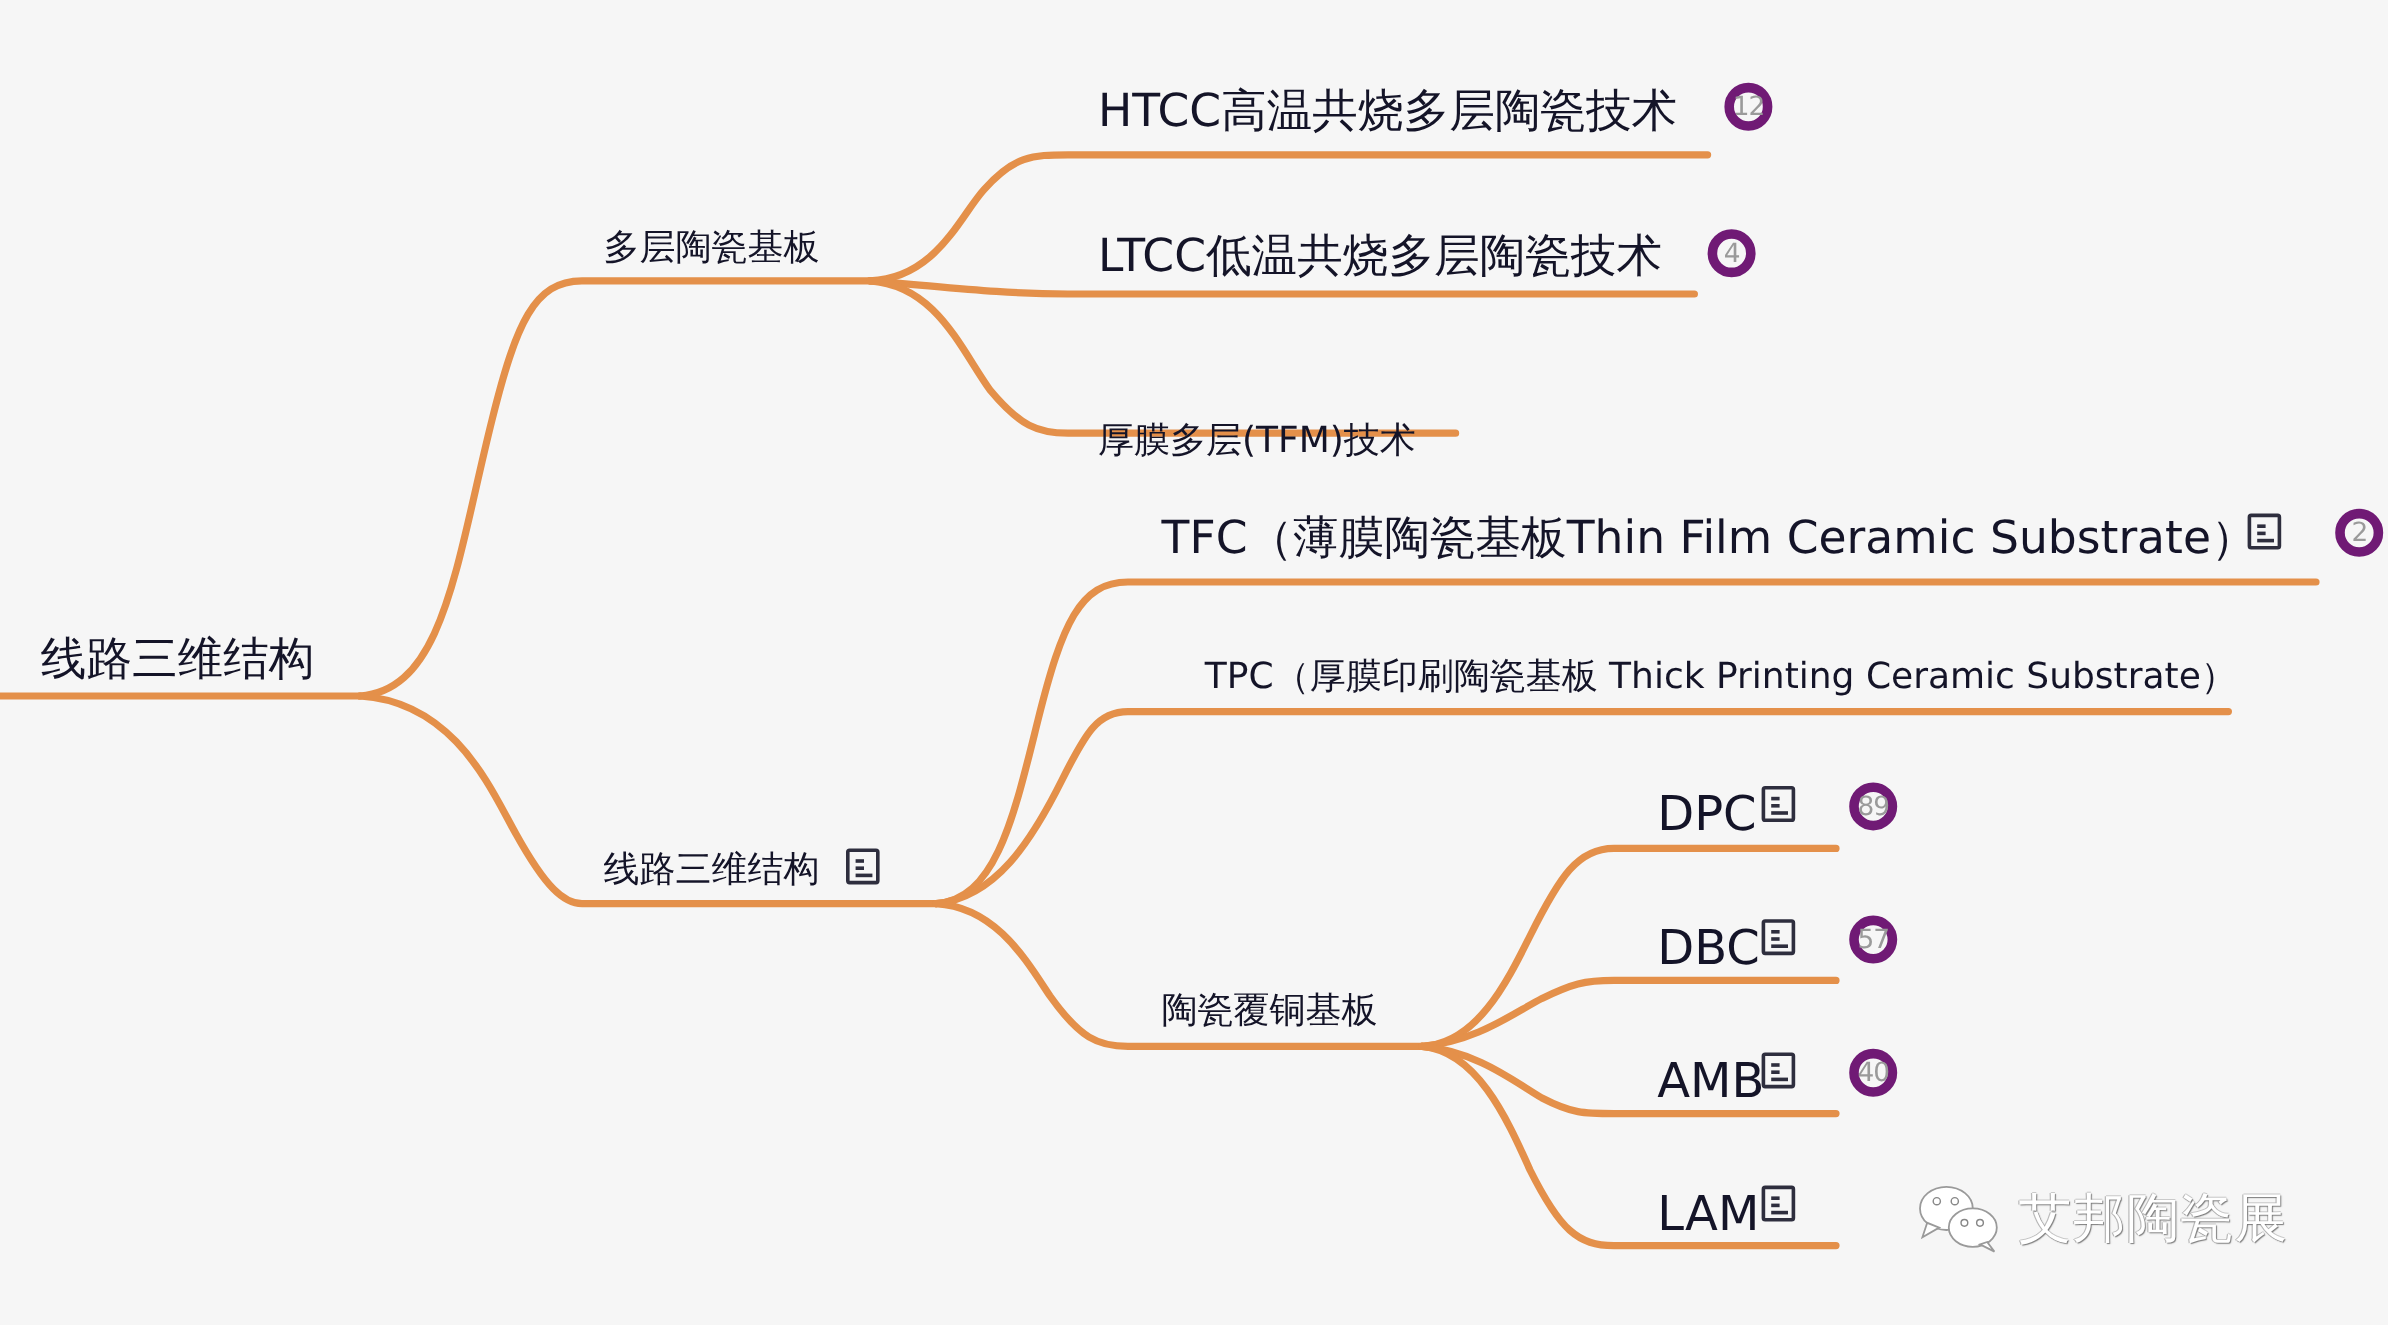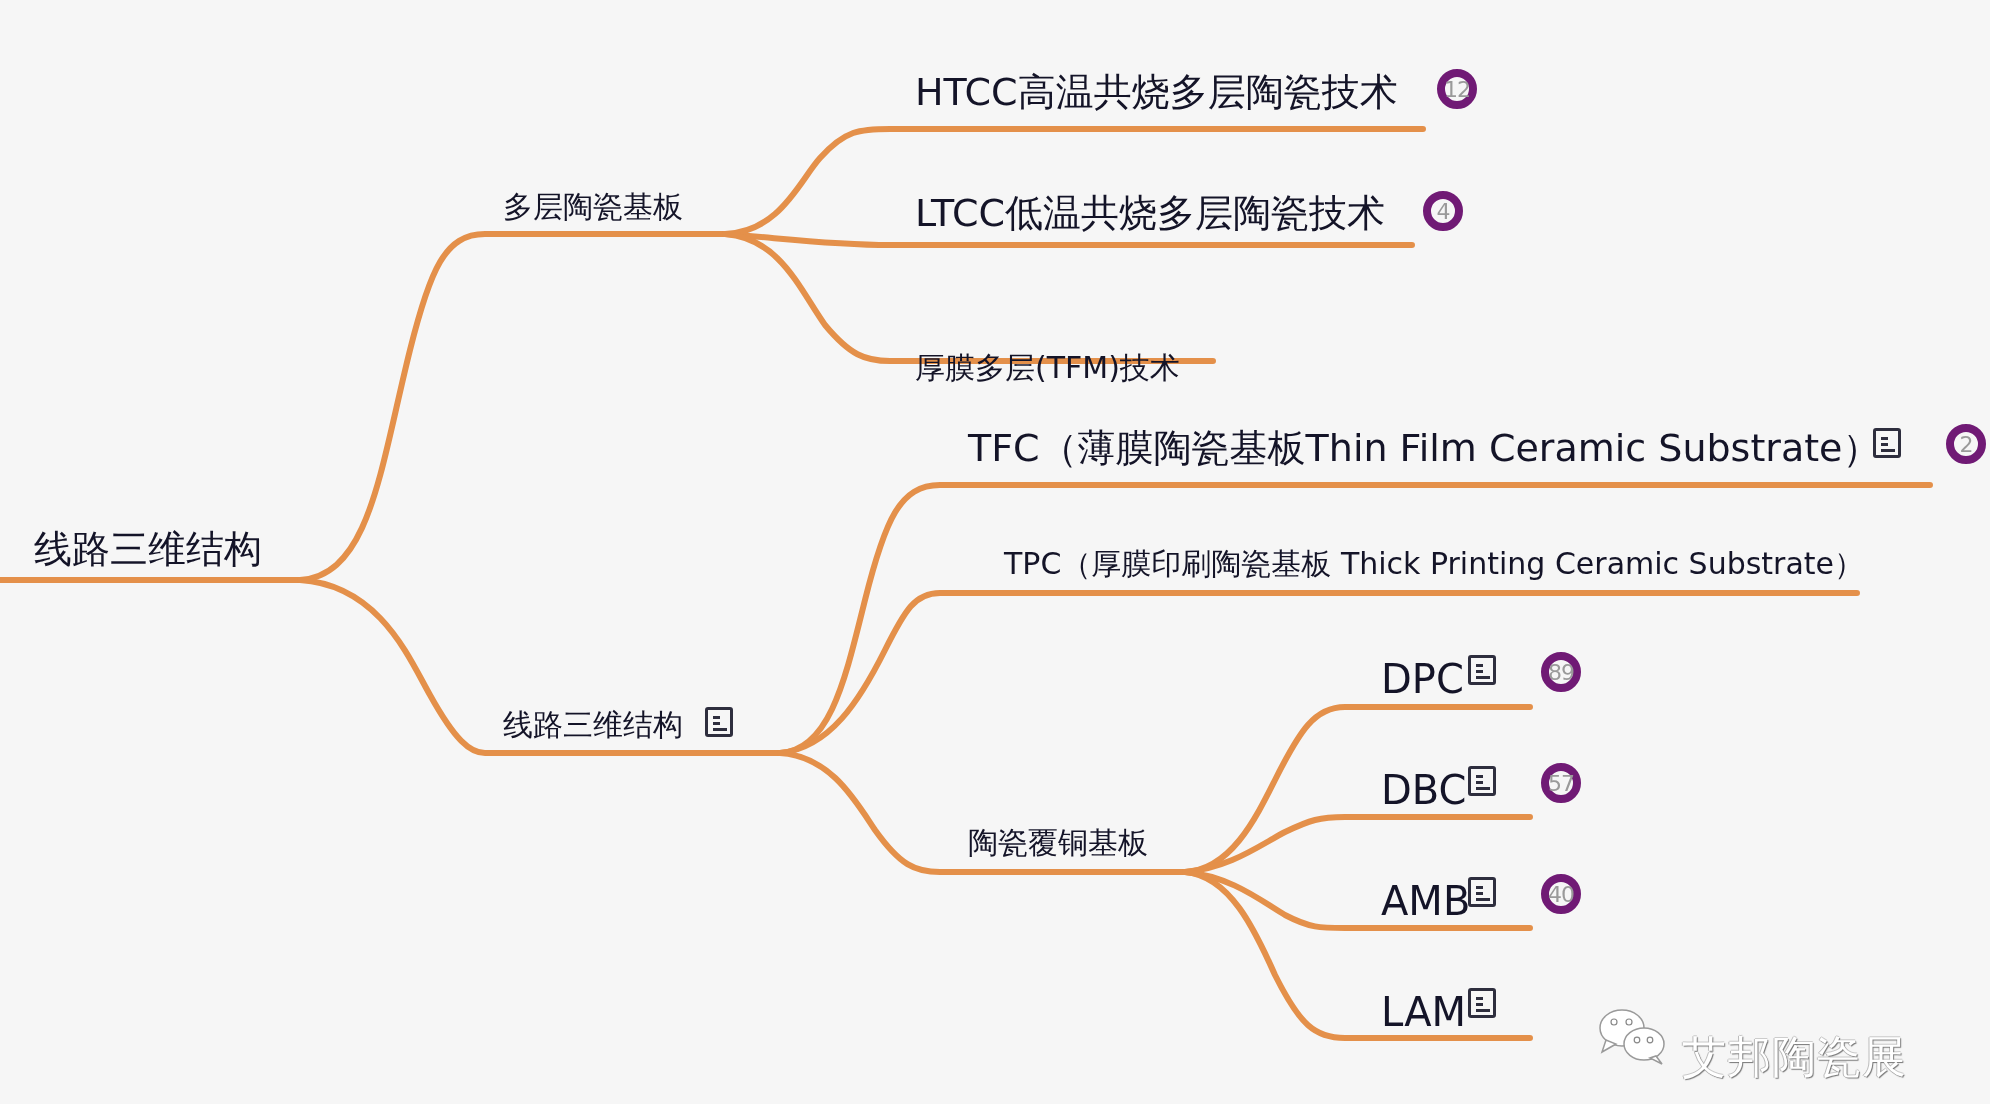--- a/index.html
+++ b/index.html
@@ -48,21 +48,20 @@
     letter-spacing: -1px;
   }
   .watermark {
     position: absolute; left: 1592px; top: 985px;
     display: flex; align-items: center; gap: 10px;
   }
   .wm-text {
     font-size: 44px; color: #ffffff;
     text-shadow: 1px 1px 1px #777, -1px 0 0 #bbb, 0 -1px 0 #ccc;
     letter-spacing: 1px;
-    margin-top: 43px;
   }
 </style>
 </head>
 <body>
 
 <svg id="canvas" width="1990" height="1104" viewBox="0 0 1990 1104">
   <g fill="none" stroke="#e4904a" stroke-width="6" stroke-linecap="round">
 
     <path d="M0 580 L300 580"></path>
 

